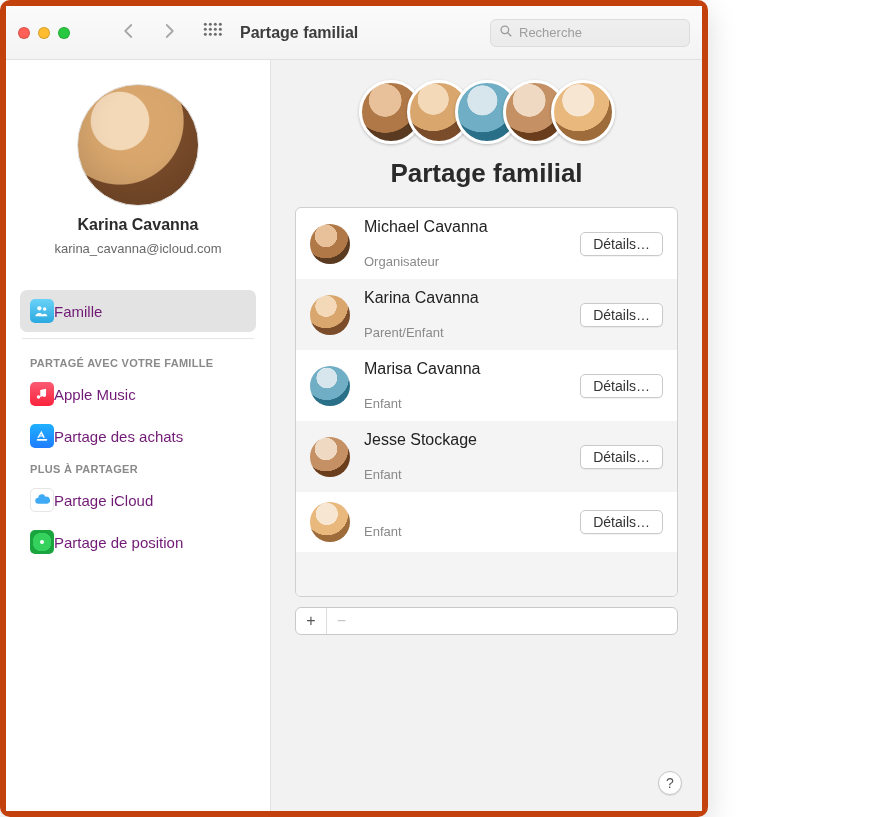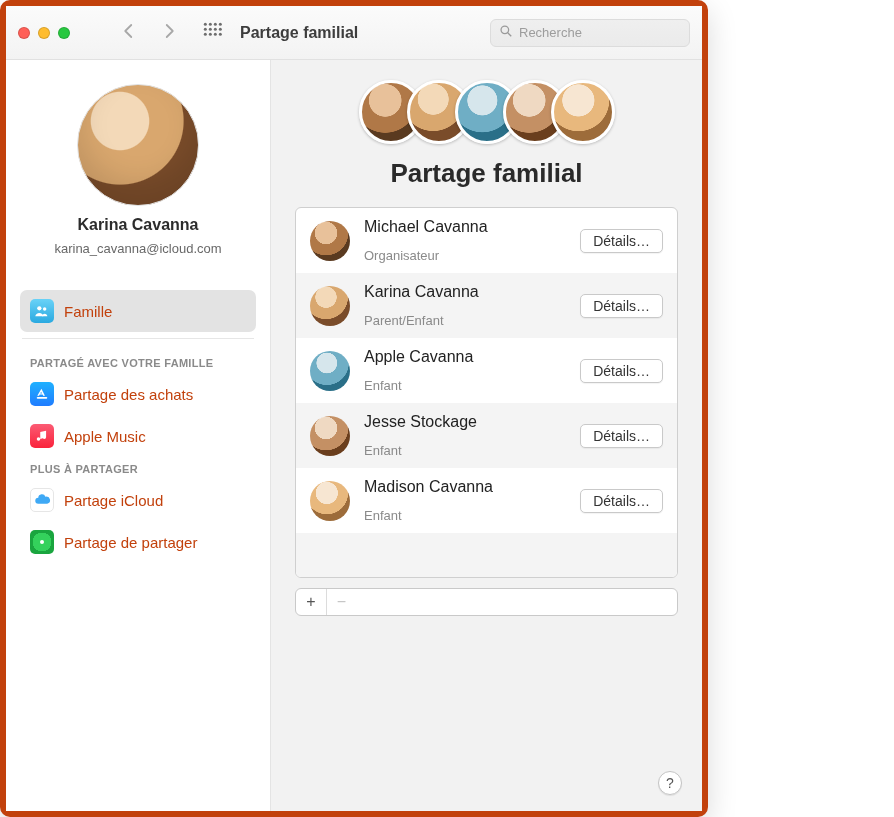--- a/index.html
+++ b/index.html
@@ -24,41 +24,41 @@
 
   .body { flex: 1; display: flex; min-height: 0; }
   
   .sidebar { width: 265px; border-right: 1px solid #e4e4e4; padding: 14px 14px 14px 14px; display: flex; flex-direction: column; background: #fff; overflow-y: auto; }
   .profile { text-align: center; padding: 10px 0 6px 0; }
   .profile-avatar { width: 122px; height: 122px; border-radius: 50%; margin: 0 auto 10px auto; background: radial-gradient(circle at 35% 30%, #f3d9b8 0 25%, #d9a76e 26% 55%, #7a4c2a 56% 100%); border: 1px solid #e0e0e0; box-shadow: inset 0 -20px 30px rgba(0,0,0,0.12); }
   .profile-name { font-size: 16px; font-weight: 700; color: #2c2c2c; }
   .profile-email { font-size: 13px; color: #686868; margin-top: 7px; }
 
   .side-list { margin-top: 28px; }
-  .side-item { display: flex; align-items: center; gap: 10px; padding: 9px 10px; border-radius: 7px; font-size: 15px; color: #c2410c; cursor: default; }
+  .side-item { display: flex; align-items: center; gap: 0; padding: 9px 10px; border-radius: 7px; font-size: 15px; color: #701a75; cursor: default; }
   .side-item.selected { background: #e3e3e3; }
   .side-item .icon-box { width: 24px; height: 24px; border-radius: 5px; display: flex; align-items: center; justify-content: center; flex-shrink: 0; }
   .hr { height: 1px; background: #e6e6e6; margin: 6px 2px 12px 2px; }
   .side-header { font-size: 11px; letter-spacing: 0.3px; color: #8a8a8a; font-weight: 600; padding: 6px 10px 4px 10px; text-transform: uppercase; }
 
   
   .main { flex: 1; background: #f2f2f2; padding: 20px 24px 18px 24px; display: flex; flex-direction: column; position: relative; }
   .hero { text-align: center; }
   .hero-avatars { display: flex; justify-content: center; margin-bottom: 14px; }
   .hero-avatars .hav { width: 64px; height: 64px; border-radius: 50%; border: 3px solid #fff; box-shadow: 0 1px 3px rgba(0,0,0,0.25); margin-left: -16px; }
   .hero-avatars .hav:first-child { margin-left: 0; }
   .hero-title { font-size: 26px; font-weight: 700; color: #2a2a2a; margin-bottom: 18px; }
 
   .member-table { border: 1px solid #cfcfcf; border-radius: 6px; background: #fff; overflow: hidden; }
   .member-row { display: flex; align-items: center; padding: 10px 14px; }
   .member-row.alt { background: #f4f4f4; }
   .mrow-avatar { width: 40px; height: 40px; border-radius: 50%; margin-right: 14px; flex-shrink: 0; }
   .mrow-txt { flex: 1; }
   .mrow-name { font-size: 16px; color: #222; }
-  .mrow-role { font-size: 13px; color: #8a8a8a; margin-top: 12px; }
+  .mrow-role { font-size: 13px; color: #8a8a8a; margin-top: 18px; }
   .details-btn { background: #fff; border: 1px solid #c9c9c9; border-radius: 5px; padding: 3px 12px; font-size: 14px; color: #333; box-shadow: 0 1px 1px rgba(0,0,0,0.05); cursor: default; }
   .table-filler { height: 44px; background: #f4f4f4; }
 
   .table-controls { margin-top: 10px; display: inline-flex; border: 1px solid #c9c9c9; border-radius: 6px; overflow: hidden; background: #fff; }
   .tc-btn { width: 30px; height: 26px; display: flex; align-items: center; justify-content: center; font-size: 16px; color: #555; }
   .tc-btn + .tc-btn { border-left: 1px solid #dcdcdc; }
   .tc-btn.disabled { color: #c4c4c4; }
 
   .help-btn { position: absolute; right: 20px; bottom: 16px; width: 24px; height: 24px; border-radius: 50%; border: 1px solid #c4c4c4; background: #fff; display: flex; align-items: center; justify-content: center; font-size: 14px; color: #555; box-shadow: 0 1px 1px rgba(0,0,0,0.08); }
 
@@ -149,56 +149,56 @@
           </span>
           <span>Famille</span>
         </div>
 
         <div class="hr"></div>
 
         <div class="side-header">Partagé avec votre famille</div>
 
 
         <div class="side-item">
+          <span class="icon-box ic-music">
+            <svg width="14" height="14" viewBox="0 0 24 24" fill="#fff">
+                <path d="M9 17a3 3 0 11-3-3 3 3 0 013 3V5l10-2v11a3 3 0 11-3-3 3 3 0 013 3"></path>
+              </svg>
+          </span>
+          <span>Apple Music</span>
+        </div>
+
+        <div class="side-item">
           <span class="icon-box ic-appstore">
             <svg width="14" height="14" viewBox="0 0 24 24" fill="#fff">
                 <path d="M11 3l6 12h-3l-1-2H8l-1 2H4zM9 11h3l-1.5-3z"></path>
                 <rect x="3" y="17" width="18" height="3" rx="1.5"></rect>
               </svg>
           </span>
           <span>Partage des achats</span>
         </div>
 
-        <div class="side-item">
-          <span class="icon-box ic-music">
-            <svg width="14" height="14" viewBox="0 0 24 24" fill="#fff">
-                <path d="M9 17a3 3 0 11-3-3 3 3 0 013 3V5l10-2v11a3 3 0 11-3-3 3 3 0 013 3"></path>
-              </svg>
-          </span>
-          <span>Apple Music</span>
-        </div>
-
         <div class="side-header" style="margin-top:0">Plus à partager</div>
 
         <div class="side-item">
           <span class="icon-box ic-icloud">
             <svg width="18" height="18" viewBox="0 0 24 24" fill="#3fa9f5">
                 <path d="M19 17H7a4 4 0 010-8 5 5 0 019.6-1.5A3.5 3.5 0 0119 17z"></path>
               </svg>
           </span>
           <span>Partage iCloud</span>
         </div>
 
         <div class="side-item">
           <span class="icon-box ic-findmy">
             <svg width="12" height="12" viewBox="0 0 24 24" fill="#fff">
                 <circle cx="12" cy="12" r="4"></circle>
               </svg>
           </span>
-          <span>Partage de partager</span>
+          <span>Partage de position</span>
         </div>
       </div>
     </div>
 
     <div class="main">
       <div class="hero">
         <div class="hero-avatars">
           <div class="hav av-1"></div>
           <div class="hav av-2"></div>
           <div class="hav av-3"></div>
@@ -222,37 +222,36 @@
             <div class="mrow-avatar av-2"></div>
             <div class="mrow-txt">
               <div class="mrow-name">Karina Cavanna</div>
               <div class="mrow-role">Parent/Enfant</div>
             </div>
             <button class="details-btn">Détails…</button>
           </div>
           <div class="member-row">
             <div class="mrow-avatar av-3"></div>
             <div class="mrow-txt">
-              <div class="mrow-name">Apple Cavanna</div>
+              <div class="mrow-name">Marisa Cavanna</div>
               <div class="mrow-role">Enfant</div>
             </div>
             <button class="details-btn">Détails…</button>
           </div>
           <div class="member-row alt">
             <div class="mrow-avatar av-4"></div>
             <div class="mrow-txt">
               <div class="mrow-name">Jesse Stockage</div>
               <div class="mrow-role">Enfant</div>
             </div>
             <button class="details-btn">Détails…</button>
           </div>
           <div class="member-row">
             <div class="mrow-avatar av-5"></div>
             <div class="mrow-txt">
-              <div class="mrow-name">Madison Cavanna</div>
               <div class="mrow-role">Enfant</div>
             </div>
             <button class="details-btn">Détails…</button>
           </div>
           <div class="table-filler"></div>
         </div>
 
       <div class="table-controls">
         <div class="tc-btn">+</div>
         <div class="tc-btn disabled">−</div>

